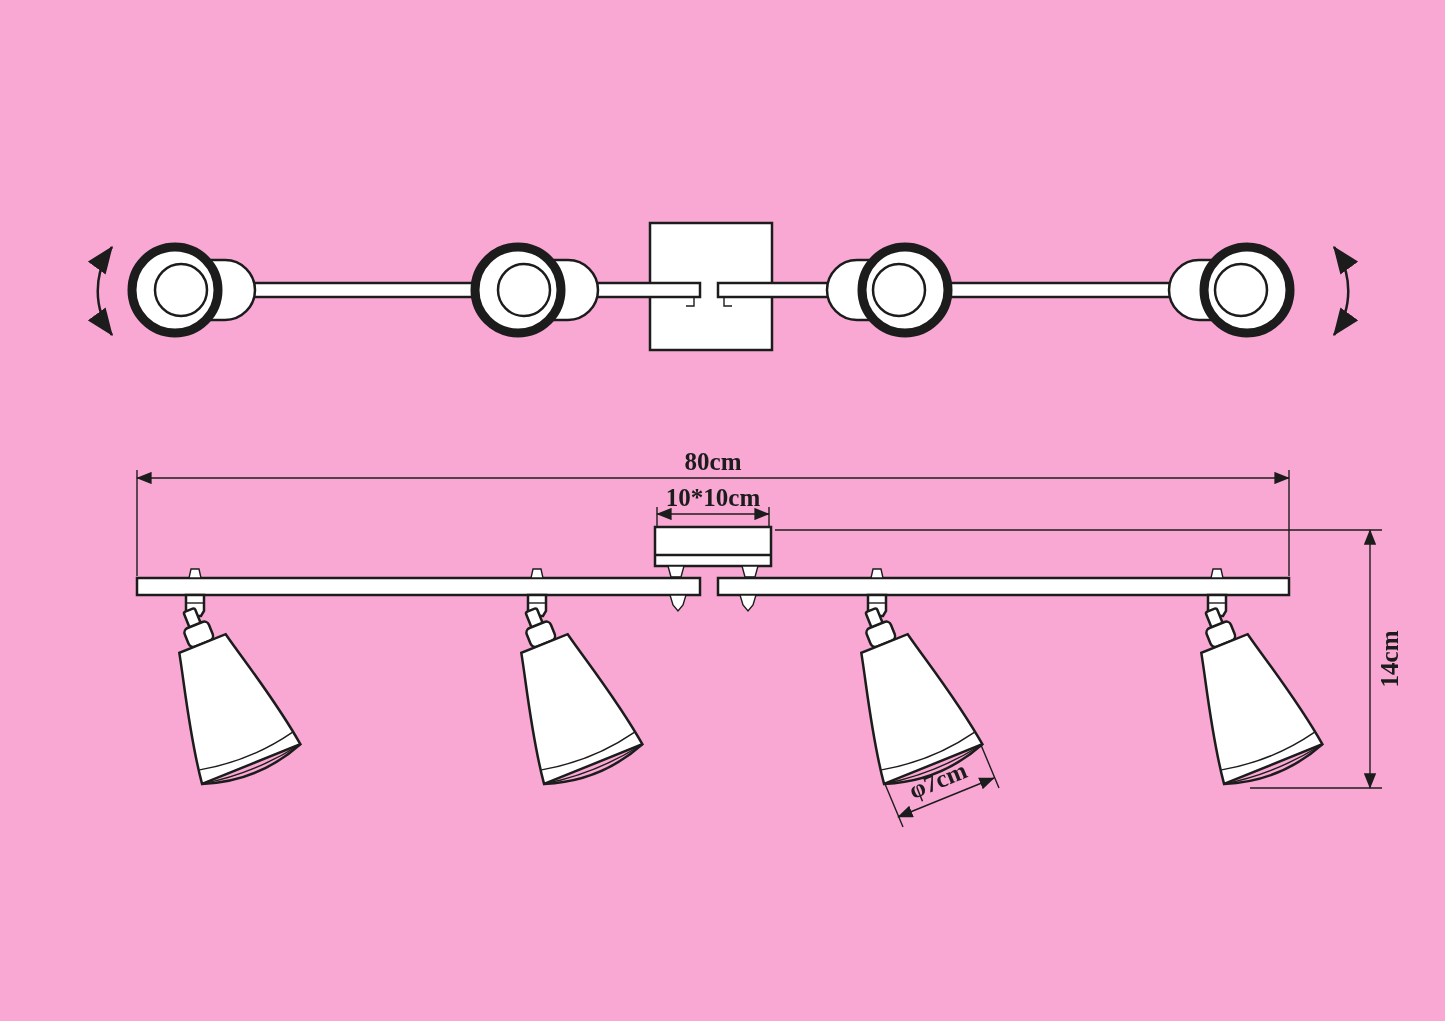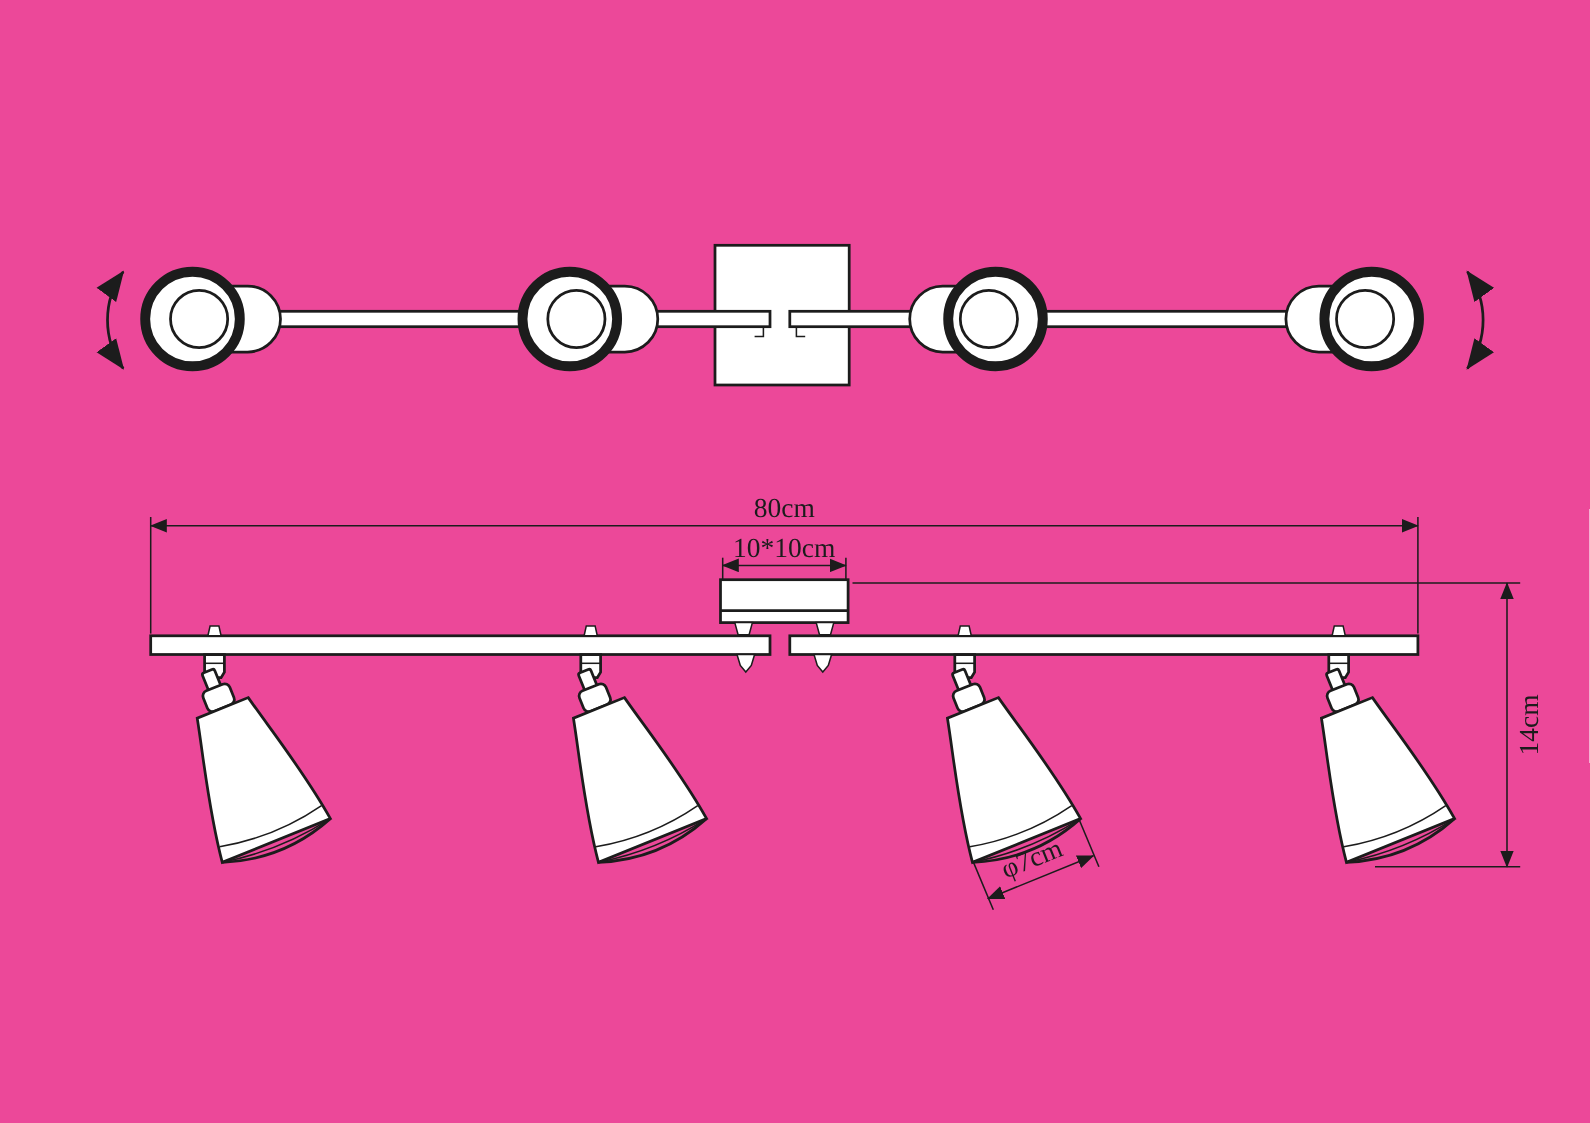--- a/index.html
+++ b/index.html
@@ -1,16 +1,16 @@
 <!DOCTYPE html>
 <html><head>
 <meta charset="utf-8">
 <style>
   html,body{margin:0;padding:0;background:#ffffff;}
-  .page{width:1445px;height:1021px;background:#ec4899;position:relative;overflow:hidden;}
+  .page{width:1445px;height:1021px;background:#f9a8d4;position:relative;overflow:hidden;font-weight:bold;}
   svg{display:block;}
   .ln{stroke:#1c1c1c;fill:none;}
   .shape{stroke:#1c1c1c;fill:#ffffff;}
   .thick{stroke-width:2.5;}
   .thin{stroke-width:1.4;}
   .ring{stroke:#1c1c1c;fill:#ffffff;stroke-width:9;}
   .dim-text{font-family:"Liberation Serif", serif;font-size:25px;fill:#1c1c1c;}
 </style>
 </head>
 <body>

